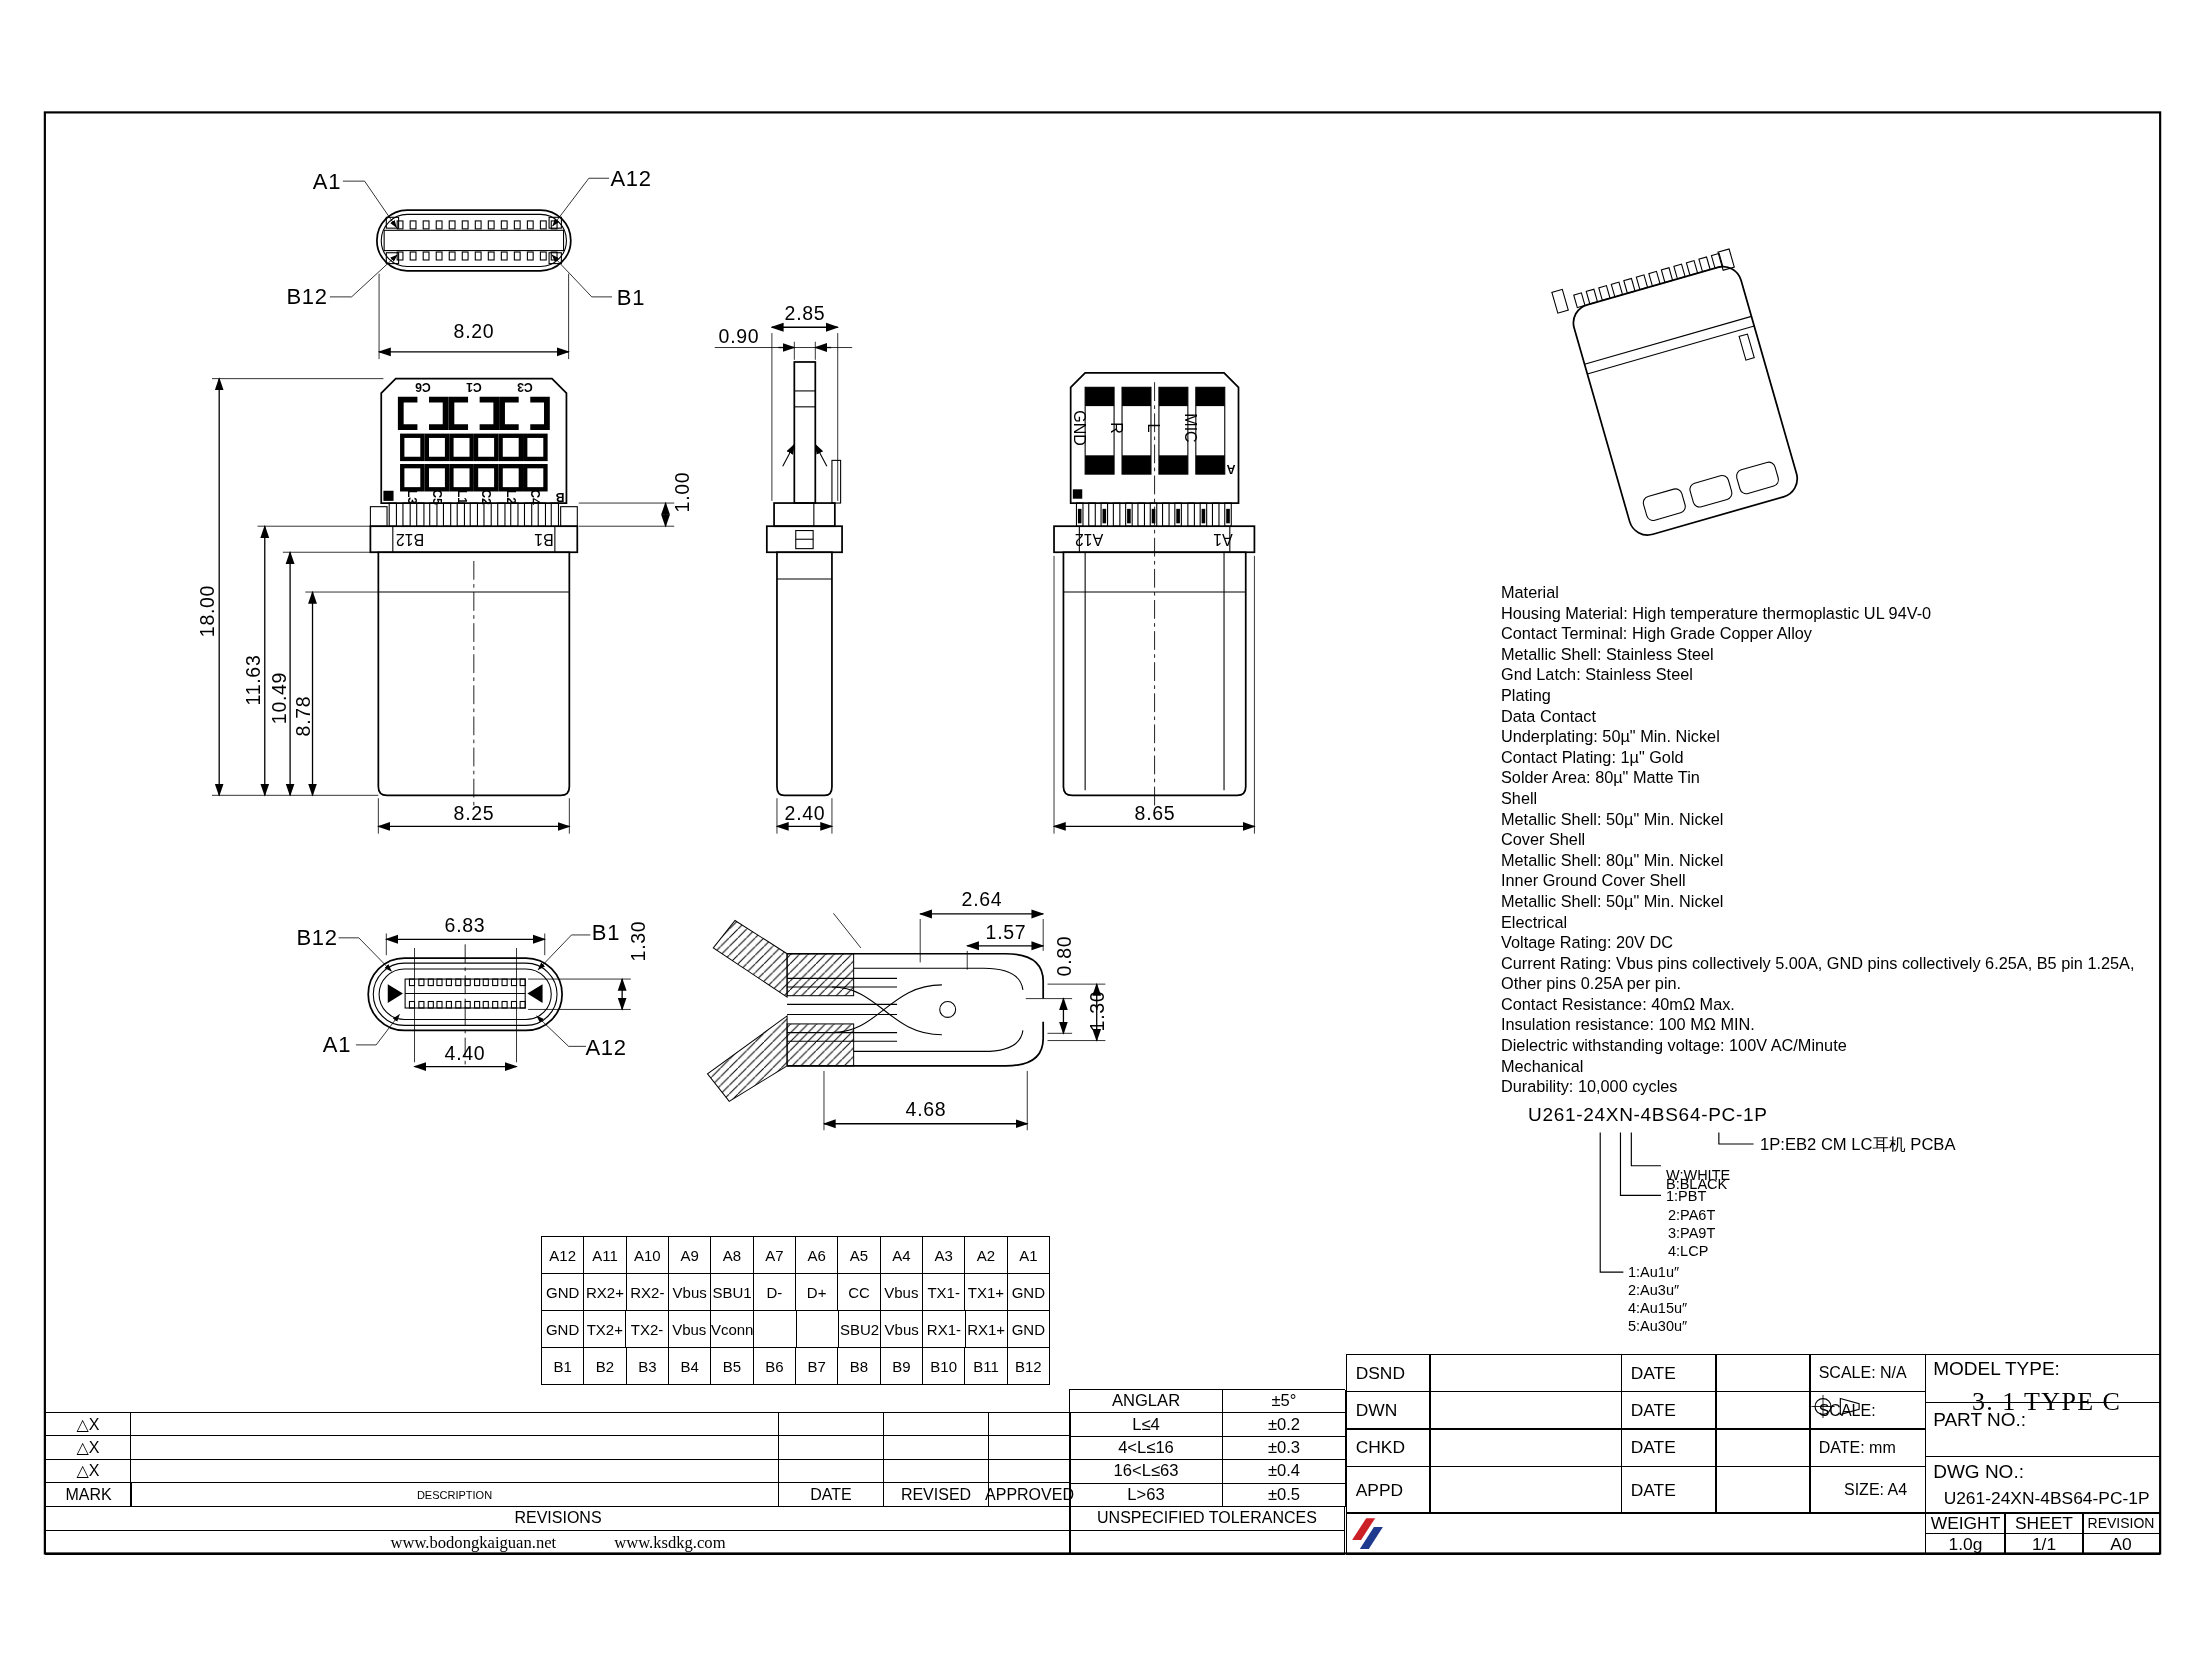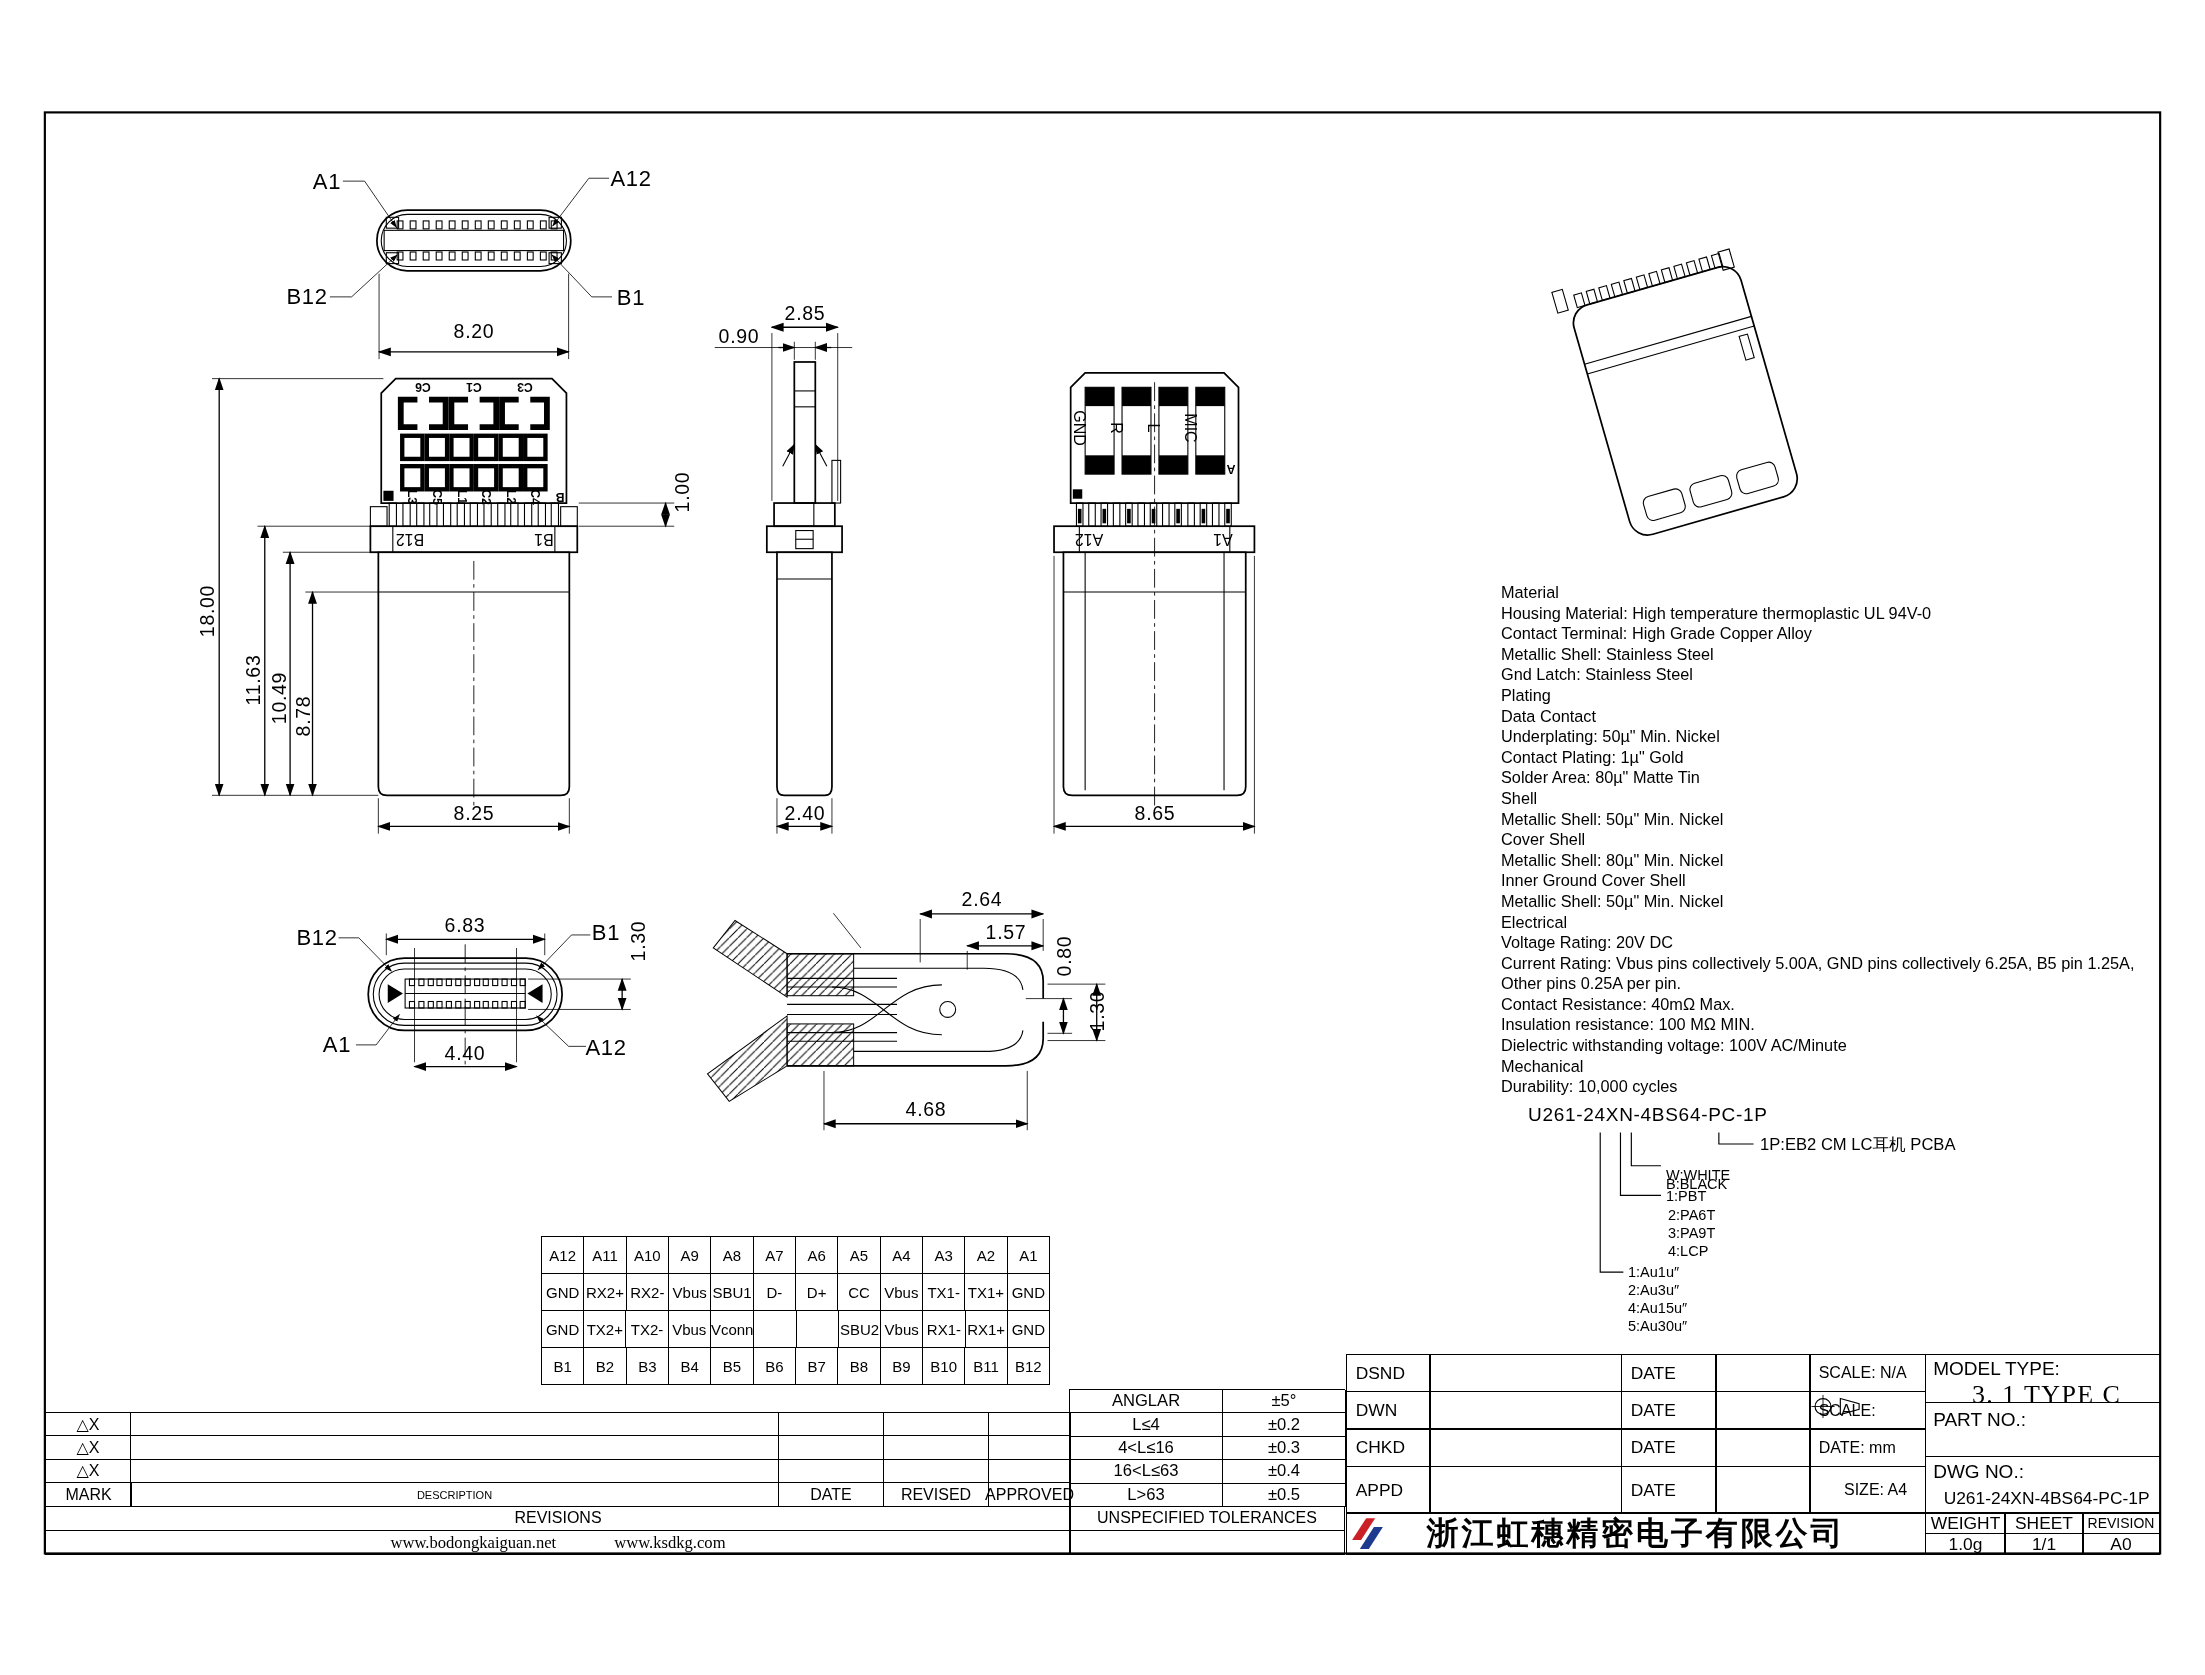--- a/index.html
+++ b/index.html
@@ -628,24 +628,23 @@
 <div class="cell" style="left:1429px;top:1466px;width:193px;height:48px;"></div>
 <div class="cell cl2" style="left:1621px;top:1466px;width:96px;height:48px;font-size:17.4px;">DATE</div>
 <div class="cell" style="left:1715px;top:1466px;width:96px;height:48px;"></div>
 <div class="cell cl2" style="left:1809px;top:1466px;width:117px;height:48px;font-size:16px;padding-left:34px;">SIZE: A4</div>
 
 <div class="cell" style="left:1346px;top:1512px;width:580px;height:43px;justify-content:center;gap:13px;">
   <svg width="41" height="41" viewBox="0 0 64 64">
     <polygon points="8,42 30,8 44,8 22,42" fill="#cc2027"></polygon>
     <polygon points="56,22 34,56 20,56 42,22" fill="#1e3a8f"></polygon>
   </svg>
-  <span style="font-size:32px;font-weight:bold;letter-spacing:2.9px;">浙江虹穗精密电子有限公司</span>
 </div>
 
-<div class="cell" style="left:1925px;top:1354px;width:236px;height:49px;flex-direction:column;align-items:flex-start;justify-content:flex-start;padding:2.9px 0 0 7.2px;">
+<div class="cell" style="left:1925px;top:1354px;width:236px;height:49px;flex-direction:column;align-items:flex-start;justify-content:flex-start;padding:2.9px 0 0 7.2px;gap:7px;">
   <span style="font-size:19px;">MODEL TYPE:</span>
   <span class="serif" style="font-size:26px;align-self:center;letter-spacing:1.4px;">3. 1 TYPE C</span>
 </div>
 <div class="cell" style="left:1925px;top:1402px;width:236px;height:55px;align-items:flex-start;padding:5.8px 0 0 7.2px;font-size:19px;">PART NO.:</div>
 <div class="cell" style="left:1925px;top:1456px;width:236px;height:58px;flex-direction:column;align-items:flex-start;justify-content:flex-start;padding:4.3px 0 0 7.2px;">
   <span style="font-size:19px;">DWG NO.:</span>
   <span style="font-size:17.4px;align-self:center;margin-top:4.3px;">U261-24XN-4BS64-PC-1P</span>
 </div>
 <div class="cell cc" style="left:1925px;top:1512px;width:81px;height:22.4px;font-size:17.4px;">WEIGHT</div>
 <div class="cell cc" style="left:2004px;top:1512px;width:80px;height:22.4px;font-size:17.4px;">SHEET</div>

